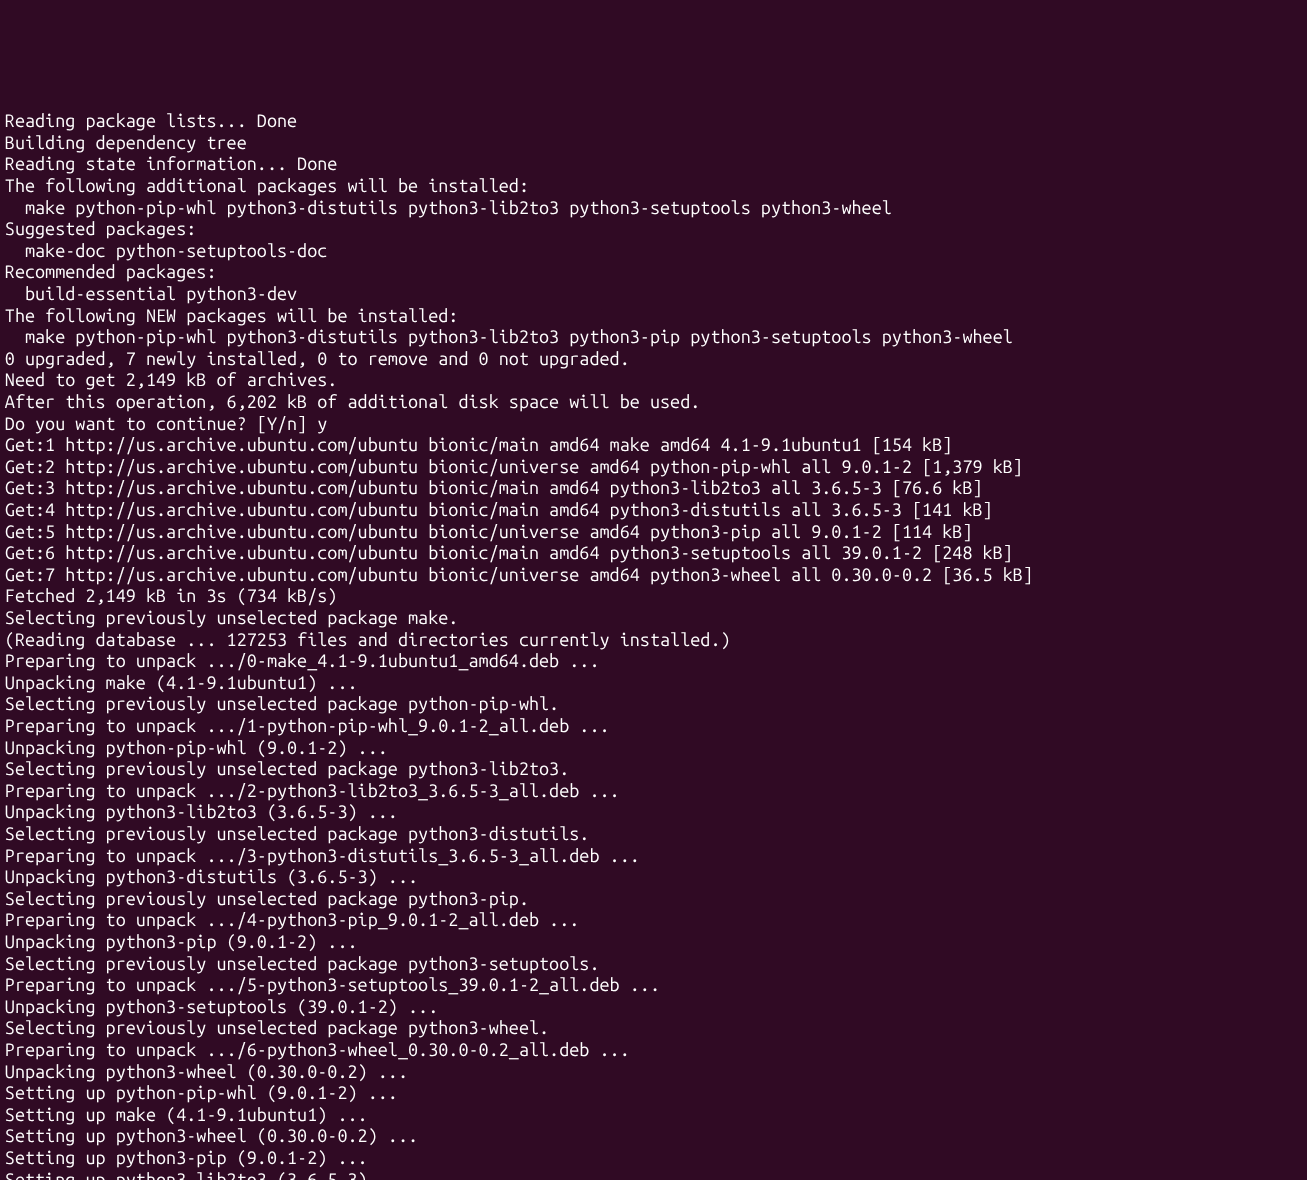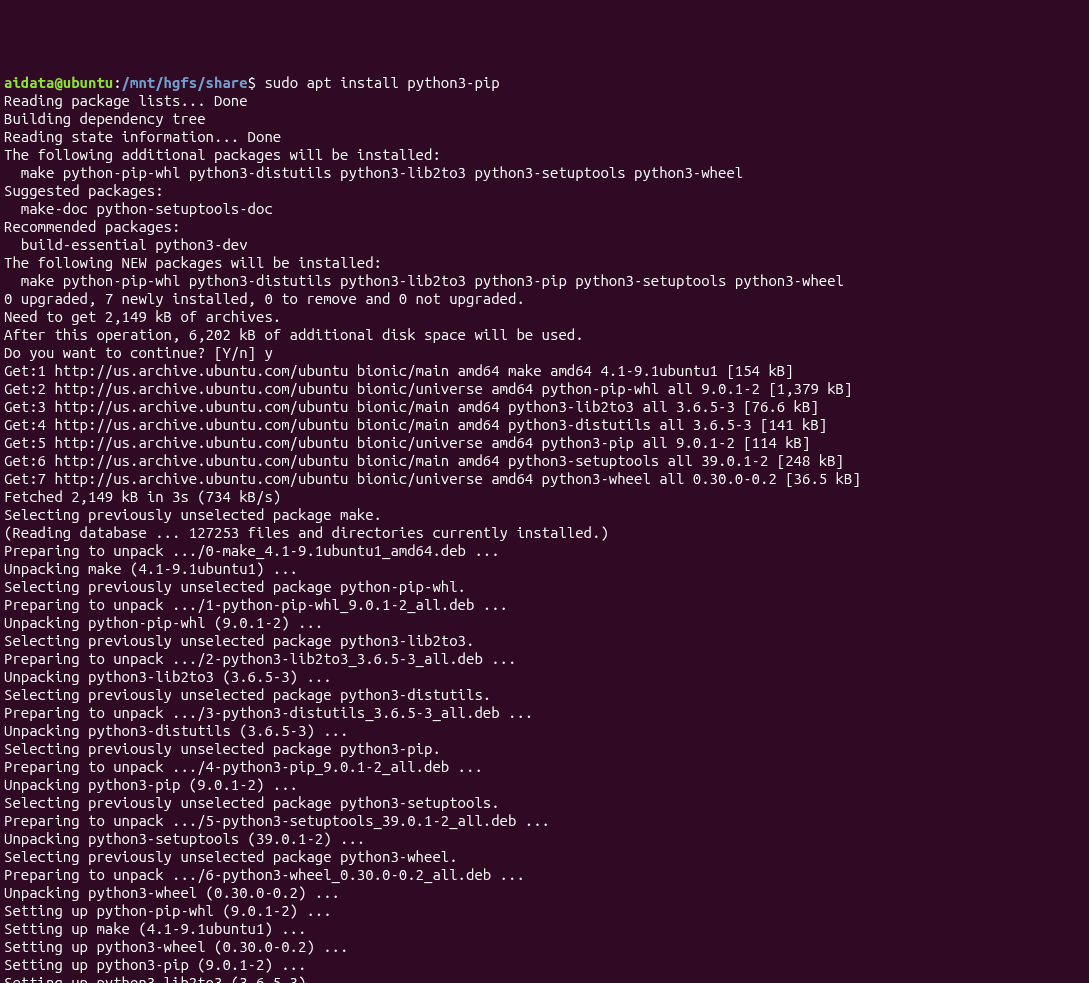--- a/index.html
+++ b/index.html
@@ -17,21 +17,21 @@
   .prompt-path { color: #729fcf; font-weight: bold; }
   .prompt-dollar { color: #ffffff; }
   .command { color: #ffffff; }
   .output { color: #ffffff; }
 </style>
 </head>
 <body>
 
 
 
-<div><span><span class="prompt-user">aidata@ubuntu</span><span class="output">:</span><span class="prompt-path">/mnt/hgfs/share</span><span class="prompt-dollar">$ </span><span class="command">sudo apt install python3-pip</span></span>
+<div>
 <div class="output" id="term-output">Reading package lists... Done
 Building dependency tree
 Reading state information... Done
 The following additional packages will be installed:
   make python-pip-whl python3-distutils python3-lib2to3 python3-setuptools python3-wheel
 Suggested packages:
   make-doc python-setuptools-doc
 Recommended packages:
   build-essential python3-dev
 The following NEW packages will be installed:

